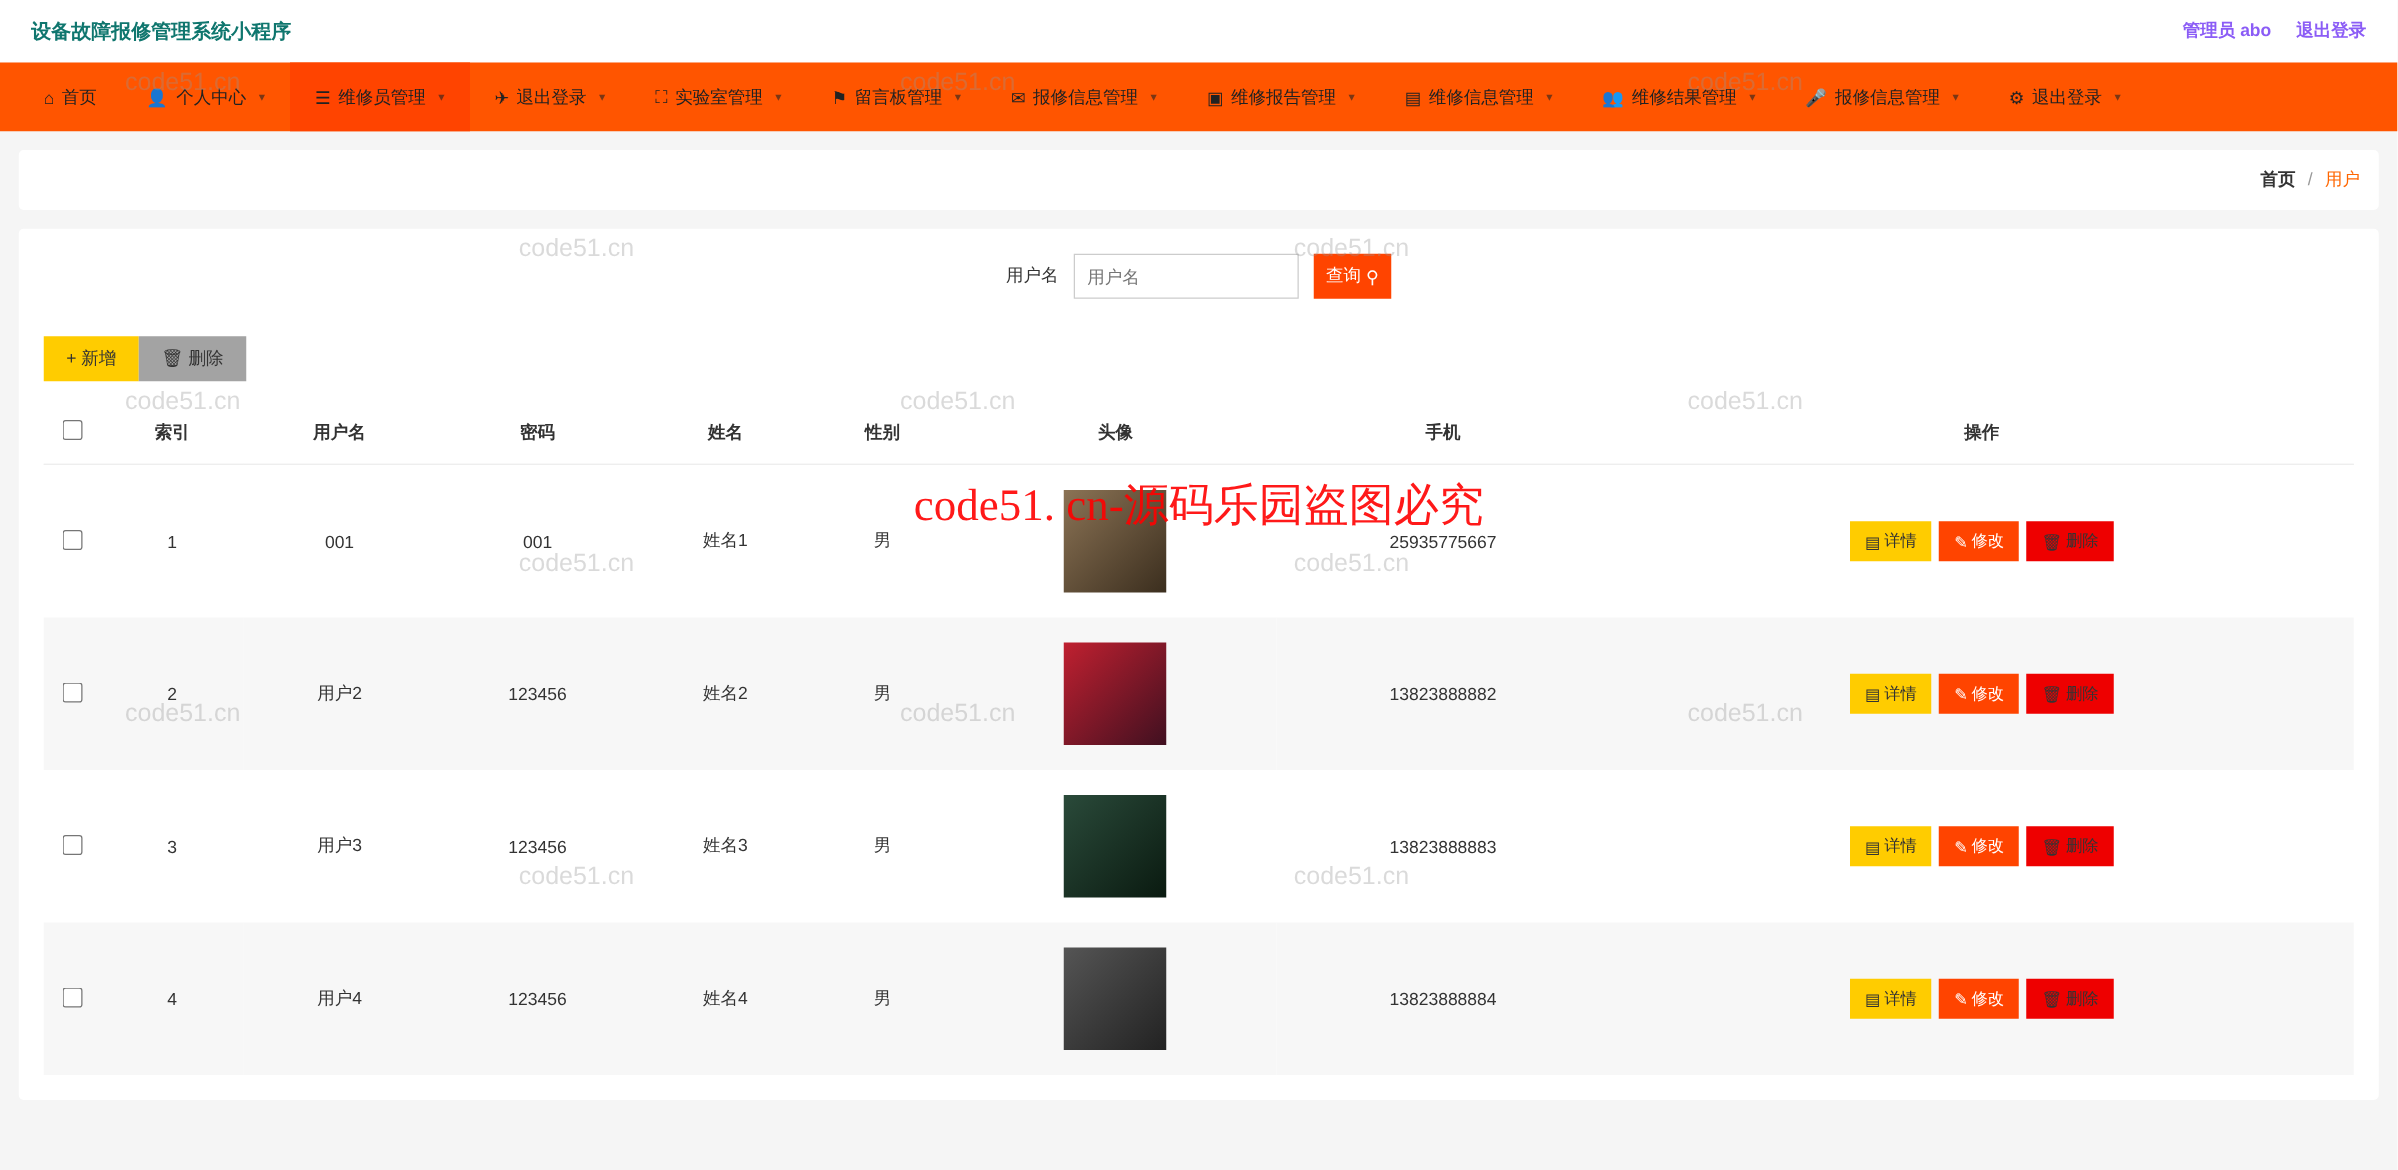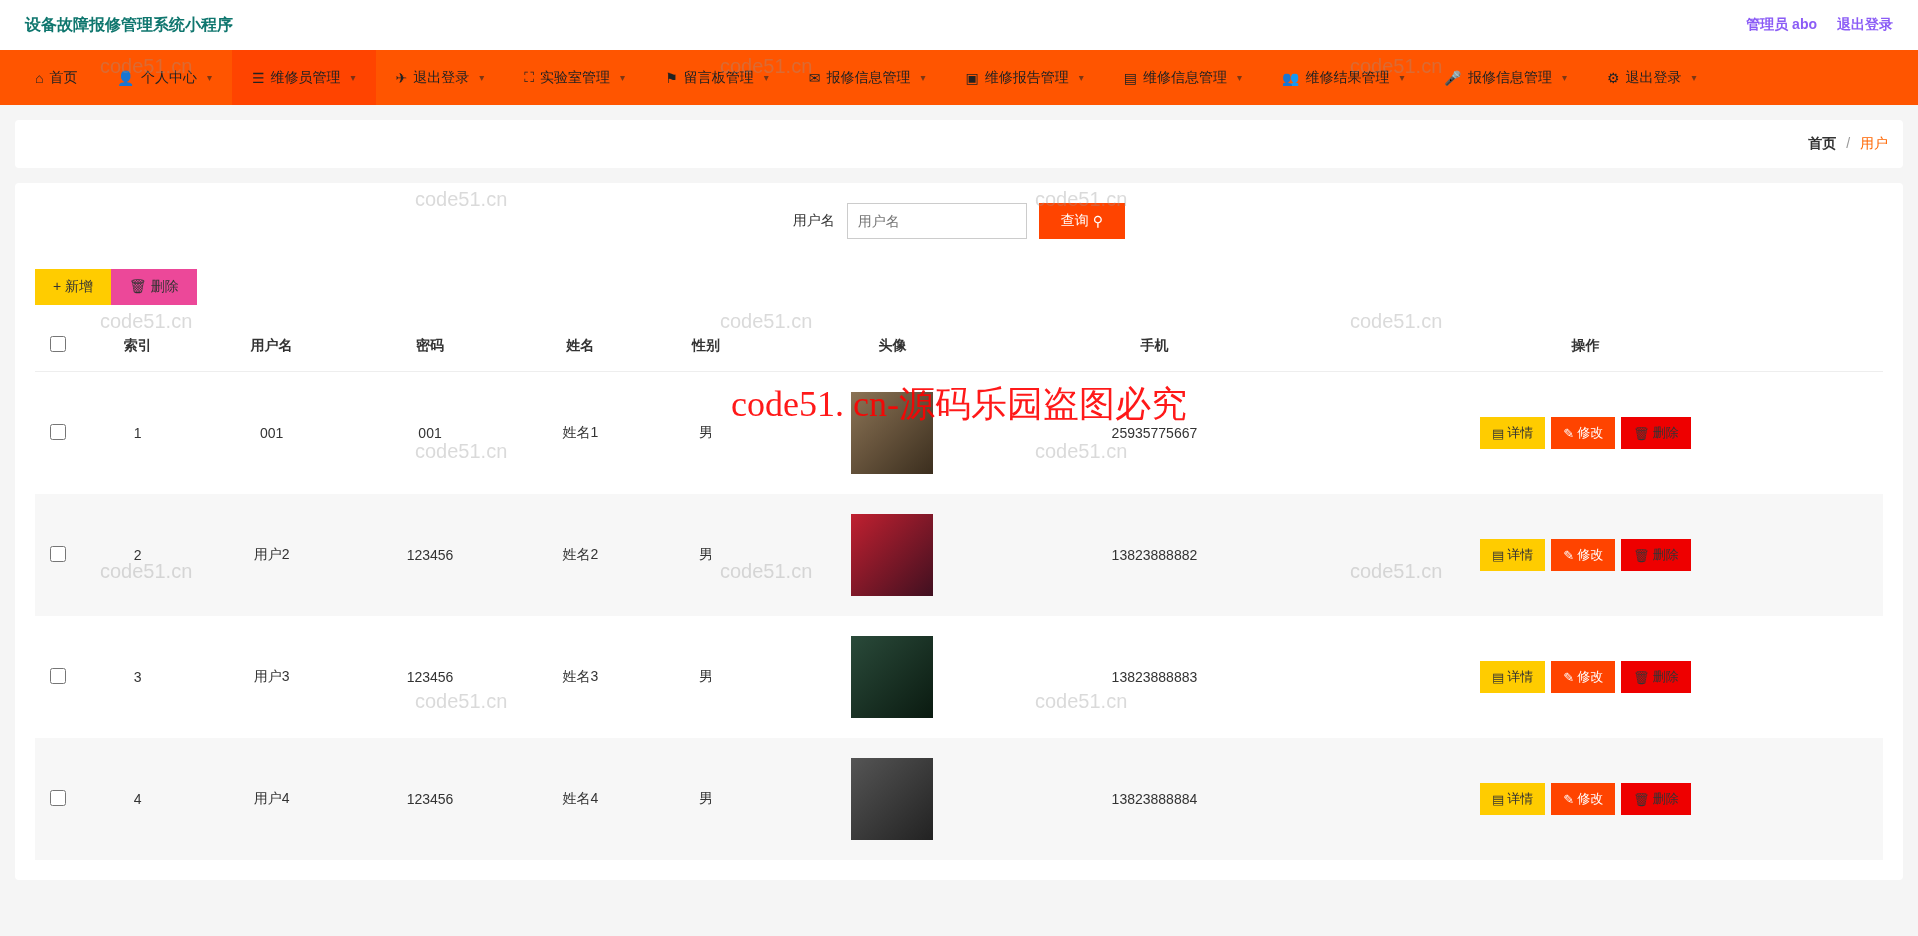--- a/index.html
+++ b/index.html
@@ -19,25 +19,25 @@
 .breadcrumb { background: #fff; margin: 15px 15px 0; border-radius: 4px; padding: 15px; text-align: right; font-size: 14px; }
 .breadcrumb a { color: #333; text-decoration: none; font-weight: bold; }
 .breadcrumb .sep { color: #999; margin: 0 6px; }
 .breadcrumb .cur { color: #ff6600; }
 
 .content { background: #fff; margin: 15px; border-radius: 4px; padding: 20px; }
 
 .search-bar { display: flex; align-items: center; justify-content: center; gap: 12px; margin-bottom: 30px; }
 .search-bar label { font-size: 14px; }
 .search-bar input { height: 36px; width: 180px; border: 1px solid #ccc; padding: 0 10px; font-size: 14px; }
-.search-btn { height: 36px; background: #ff4400; color: #fff; border: none; padding: 0 22px; cursor: pointer; font-size: 14px; display: flex; align-items: center; gap: 4px; }
+.search-btn { height: 36px; background: #ff4400; color: #fff; border: none; padding: 0 10px; cursor: pointer; font-size: 14px; display: flex; align-items: center; gap: 4px; }
 
 .toolbar { display: flex; gap: 0; margin-bottom: 15px; }
 .btn-add { background: #ffcc00; color: #333; border: none; height: 36px; padding: 0 18px; cursor: pointer; font-size: 14px; }
-.btn-del-top { background: #ec4899; color: #333; border: none; height: 36px; padding: 0 18px; cursor: pointer; font-size: 14px; }
+.btn-del-top { background: #a3a3a3; color: #333; border: none; height: 36px; padding: 0 18px; cursor: pointer; font-size: 14px; }
 
 .table { width: 100%; border-collapse: collapse; }
 .table th { background: #fff; font-weight: bold; padding: 16px 8px; text-align: center; border-bottom: 1px solid #eee; color: #333; font-size: 14px; }
 .table td { padding: 20px 8px; text-align: center; font-size: 14px; color: #333; }
 .table tbody tr:nth-child(even) { background: #f7f7f7; }
 .table .chk { width: 45px; }
 .table input[type=checkbox] { width: 16px; height: 16px; cursor: pointer; }
 .avatar-box { width: 82px; height: 82px; margin: 0 auto; display: flex; align-items: center; justify-content: center; font-size: 11px; color: #999; }
 
 .actions { display: flex; gap: 6px; justify-content: center; }

